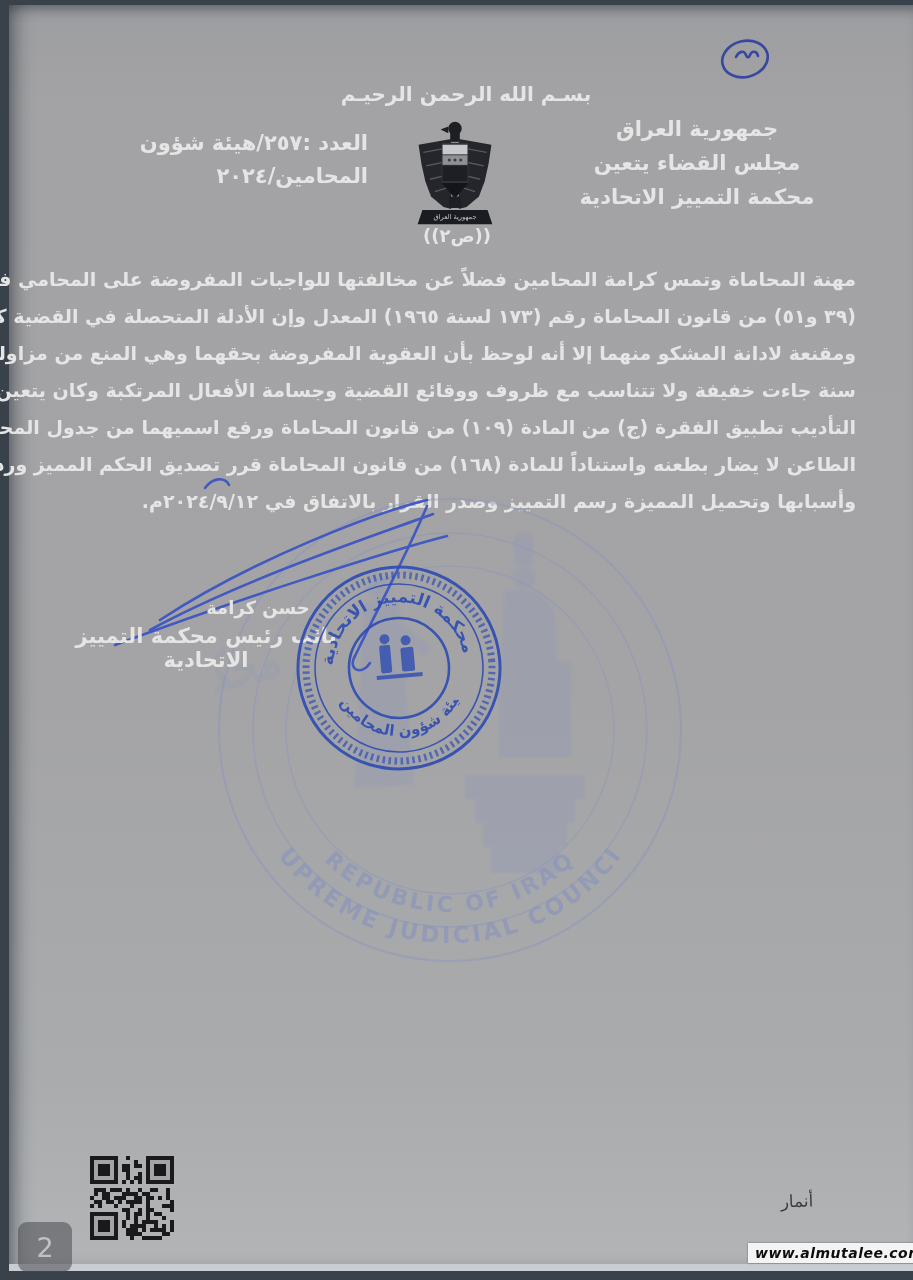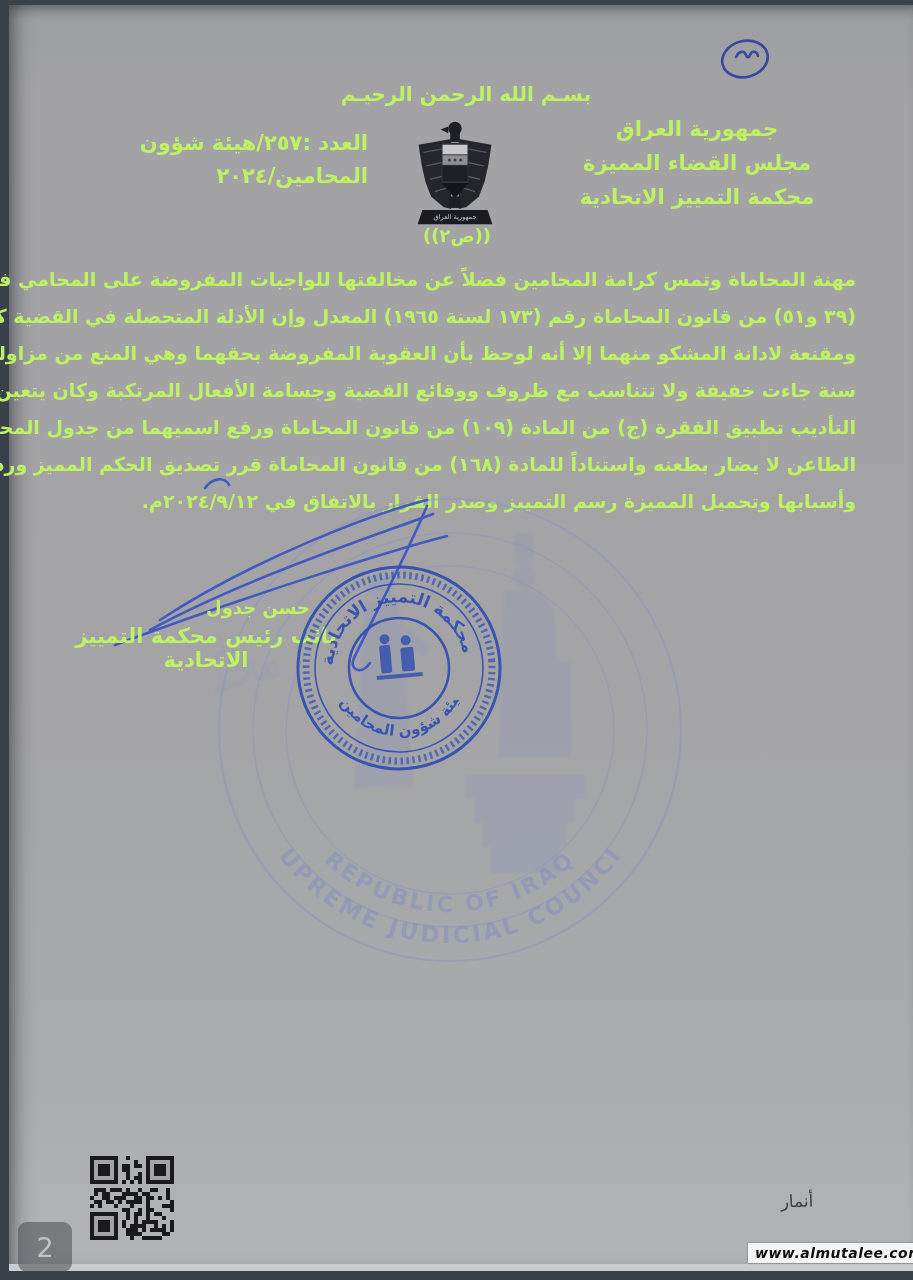--- a/index.html
+++ b/index.html
@@ -4,21 +4,21 @@
 <style>
   html,body{margin:0;padding:0;}
   body{background:#2f353d;font-family:"DejaVu Sans",sans-serif;}
   .page{position:relative;width:913px;height:1280px;background:#39414b;overflow:hidden;margin:0 auto;}
   .paper{position:absolute;left:9px;top:5px;width:904px;height:1259px;
     background:linear-gradient(180deg,#9d9ea1 0%,#a3a3a5 8%,#a4a4a6 55%,#a9abad 85%,#b2b4b6 100%);
     box-shadow:inset 16px 0 20px -12px rgba(20,26,36,.55), inset 0 12px 14px -9px rgba(20,26,36,.45);}
   .edge-light{position:absolute;left:9px;top:1264px;width:904px;height:7px;background:#c9cdd1;}
   .abs{position:absolute;}
   .ar{direction:rtl;unicode-bidi:plaintext;}
-  .ink{color:#bef264;}
+  .ink{color:#e5e5e5;}
   
   .basmala{left:331px;top:82px;width:270px;text-align:center;font-size:20px;font-weight:bold;letter-spacing:.5px;}
   .org{left:577px;top:112px;width:240px;text-align:center;font-size:21px;font-weight:bold;line-height:34px;}
   .nums{left:78px;top:127px;width:290px;text-align:right;font-size:21px;font-weight:bold;line-height:33px;direction:rtl;}
   .pagemark{left:393px;top:225px;width:128px;text-align:center;font-size:18px;font-weight:bold;}
   
   .para{left:59px;top:261px;width:797px;font-size:19px;font-weight:bold;line-height:37px;direction:rtl;}
   .jline{text-align:justify;text-align-last:justify;white-space:nowrap;}
   .jline.last{text-align:right;text-align-last:auto;white-space:normal;}
   
@@ -43,21 +43,21 @@
     <g fill="none" stroke="#2c3f9e" stroke-width="2.6" stroke-linecap="round" opacity="0.9">
       <ellipse cx="33" cy="29" rx="23" ry="18" transform="rotate(-14 33 29)"></ellipse>
       <path d="M24,27 c3,-6 8,-7 10,-2 c1,3 3,3 4,0 c2,-5 7,-4 8,1"></path>
     </g>
   </svg>
 
   <div class="abs ar ink basmala">بسـم الله الرحمن الرحيـم</div>
 
   <div class="abs ar ink org">
     <div>جمهورية العراق</div>
-    <div>مجلس القضاء المميزة</div>
+    <div>مجلس القضاء يتعين</div>
     <div>محكمة التمييز الاتحادية</div>
   </div>
 
   <div class="abs ar ink nums">
     <div>العدد :٢٥٧/هيئة شؤون المحامين/٢٠٢٤</div>
   </div>
 
   <svg class="abs soft" style="left:407px;top:116px;" width="96" height="114" viewBox="0 0 100 119">
     <g>
       <circle cx="50" cy="13" r="7" fill="#1e1f24"></circle>
@@ -134,21 +134,21 @@
     <g fill="none" stroke="#3d56c2" stroke-width="2.6" stroke-linecap="round" opacity="0.95">
       <path d="M150,30 c8,-11 20,-11 24,-3"></path>
       <path d="M105,162 C200,100 320,55 372,42"></path>
       <path d="M95,172 C190,120 330,74 378,56"></path>
       <path d="M60,187 C180,142 330,94 392,78"></path>
       <path d="M372,48 C352,96 322,152 300,198"></path>
       <path d="M300,198 c-8,14 7,20 15,7"></path>
     </g>
   </svg>
 
-  <div class="abs ar ink sig-name">حسن جدول</div>
+  <div class="abs ar ink sig-name">حسن كرامة</div>
   <div class="abs ar ink sig-title">نائب رئيس محكمة التمييز الاتحادية</div>
 
   <svg class="abs" style="left:294px;top:563px;transform:rotate(-5deg);" width="210" height="210" viewBox="0 0 210 210" opacity="0.9">
     <defs>
       <path id="bArcTop" d="M 41.2 122.1 A 66 66 0 1 1 168.8 122.1"></path>
       <path id="bArcBot" d="M 46.1 139 A 68 68 0 0 0 163.9 139"></path>
     </defs>
     <g stroke="#2e4cb2" fill="none">
       <circle cx="105" cy="105" r="101" stroke-width="3"></circle>
       <circle cx="105" cy="105" r="93" stroke-width="7" stroke-dasharray="2.5 3.5" opacity="0.75"></circle>

